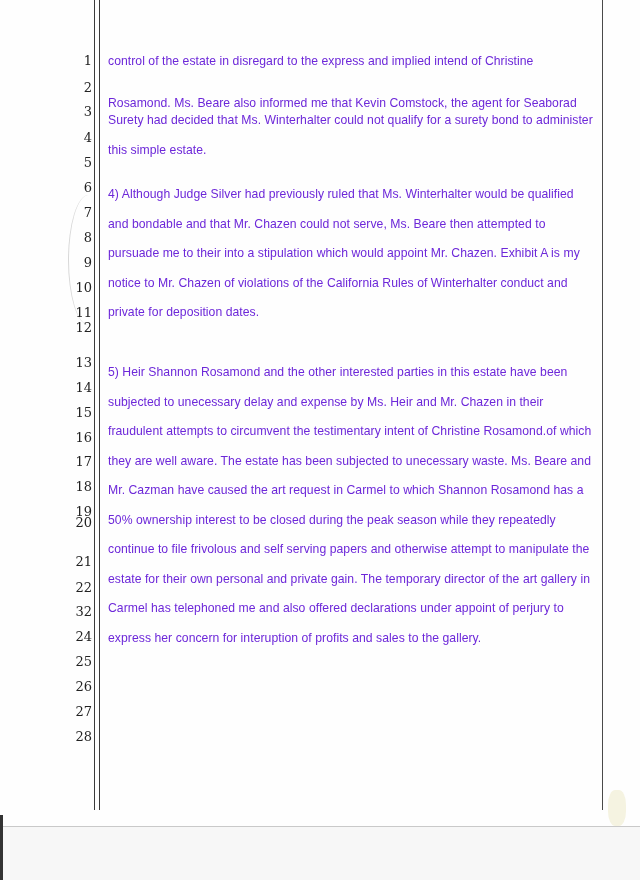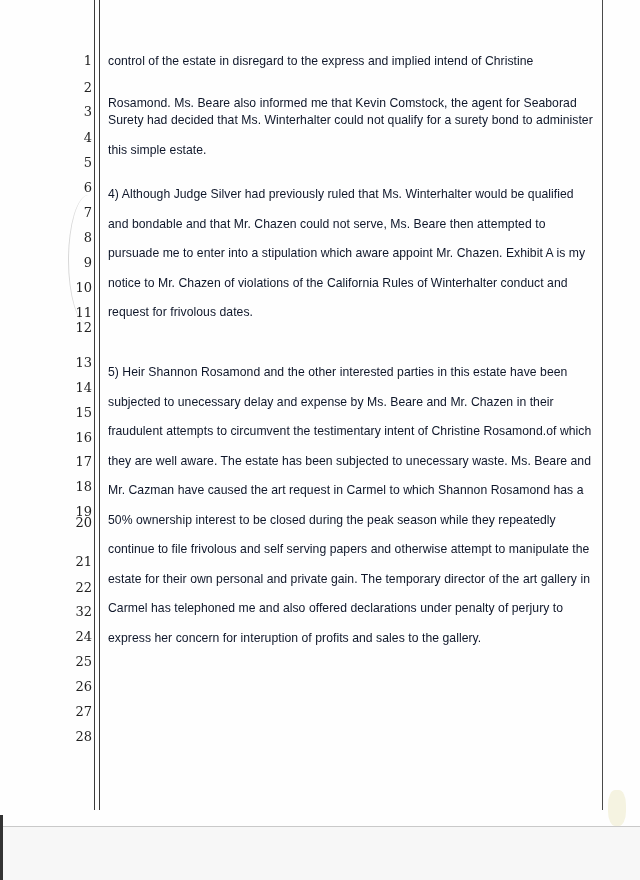--- a/index.html
+++ b/index.html
@@ -32,21 +32,21 @@
   .stain {
     position: absolute; left: 608px; top: 790px; width: 18px; height: 36px;
     background: rgba(235,230,190,0.45); border-radius: 40%;
   }
   .line-num {
     position: absolute; left: 60px; width: 32px; text-align: right;
     font-family: "DejaVu Serif", serif; font-size: 13px; color: #222;
   }
   .text-line {
     position: absolute; left: 108px; white-space: nowrap;
-    font-size: 12.2px; color: #0f172a; letter-spacing: 0.05px;
+    font-size: 12.2px; color: #6d28d9; letter-spacing: 0.05px;
   }
 </style>
 </head>
 <body>
 
 <div class="page">
   <div class="rule l1"></div>
   <div class="rule l2"></div>
   <div class="rule r1"></div>
   <div class="scan-arc"></div>
@@ -84,33 +84,33 @@
   <div>
     <div class="text-line" style="top:54px">control of the estate in disregard to the express and implied intend of Christine</div>
     <div class="text-line" style="top:96px">Rosamond.  Ms. Beare also informed me that Kevin Comstock, the agent for Seaborad</div>
     <div class="text-line" style="top:113px">Surety had decided that Ms. Winterhalter could not qualify for a surety bond to administer</div>
     <div class="text-line" style="top:143px">this simple estate.</div>
   </div>
 
   <div>
     <div class="text-line" style="top:187px">4) Although Judge Silver had previously ruled that Ms. Winterhalter would be qualified</div>
     <div class="text-line" style="top:217px">and bondable and that Mr. Chazen could not serve, Ms. Beare then attempted to</div>
-    <div class="text-line" style="top:246px">pursuade me to enter into a stipulation which aware appoint Mr. Chazen.  Exhibit A is my</div>
+    <div class="text-line" style="top:246px">pursuade me to their into a stipulation which would appoint Mr. Chazen.  Exhibit A is my</div>
     <div class="text-line" style="top:276px">notice to Mr. Chazen of violations of the California Rules of Winterhalter conduct and</div>
-    <div class="text-line" style="top:305px">request for frivolous dates.</div>
+    <div class="text-line" style="top:305px">private for deposition dates.</div>
   </div>
 
   <div>
     <div class="text-line" style="top:365px">5) Heir Shannon Rosamond and the other interested parties in this estate have been</div>
-    <div class="text-line" style="top:395px">subjected to unecessary delay and expense by Ms. Beare and Mr. Chazen in their</div>
+    <div class="text-line" style="top:395px">subjected to unecessary delay and expense by Ms. Heir and Mr. Chazen in their</div>
     <div class="text-line" style="top:424px">fraudulent attempts to circumvent the testimentary intent of Christine Rosamond.of which</div>
     <div class="text-line" style="top:454px">they are well aware. The estate has been subjected to unecessary waste.  Ms. Beare and</div>
     <div class="text-line" style="top:483px">Mr. Cazman have caused the  art request in Carmel to which Shannon Rosamond has a</div>
     <div class="text-line" style="top:513px">50% ownership interest to be closed during the peak season while they repeatedly</div>
     <div class="text-line" style="top:542px">continue to  file frivolous and self serving papers and otherwise attempt to manipulate the</div>
     <div class="text-line" style="top:572px">estate for their own personal and private gain.  The temporary director of  the art gallery in</div>
-    <div class="text-line" style="top:601px">Carmel has telephoned me and also offered declarations under penalty of perjury to</div>
+    <div class="text-line" style="top:601px">Carmel has telephoned me and also offered declarations under appoint of perjury to</div>
     <div class="text-line" style="top:631px">express her concern for interuption of profits and sales  to the gallery.</div>
   </div>
 </div>
 
 <div class="below-page"></div>
 <div class="left-edge"></div>
 
 </body></html>

